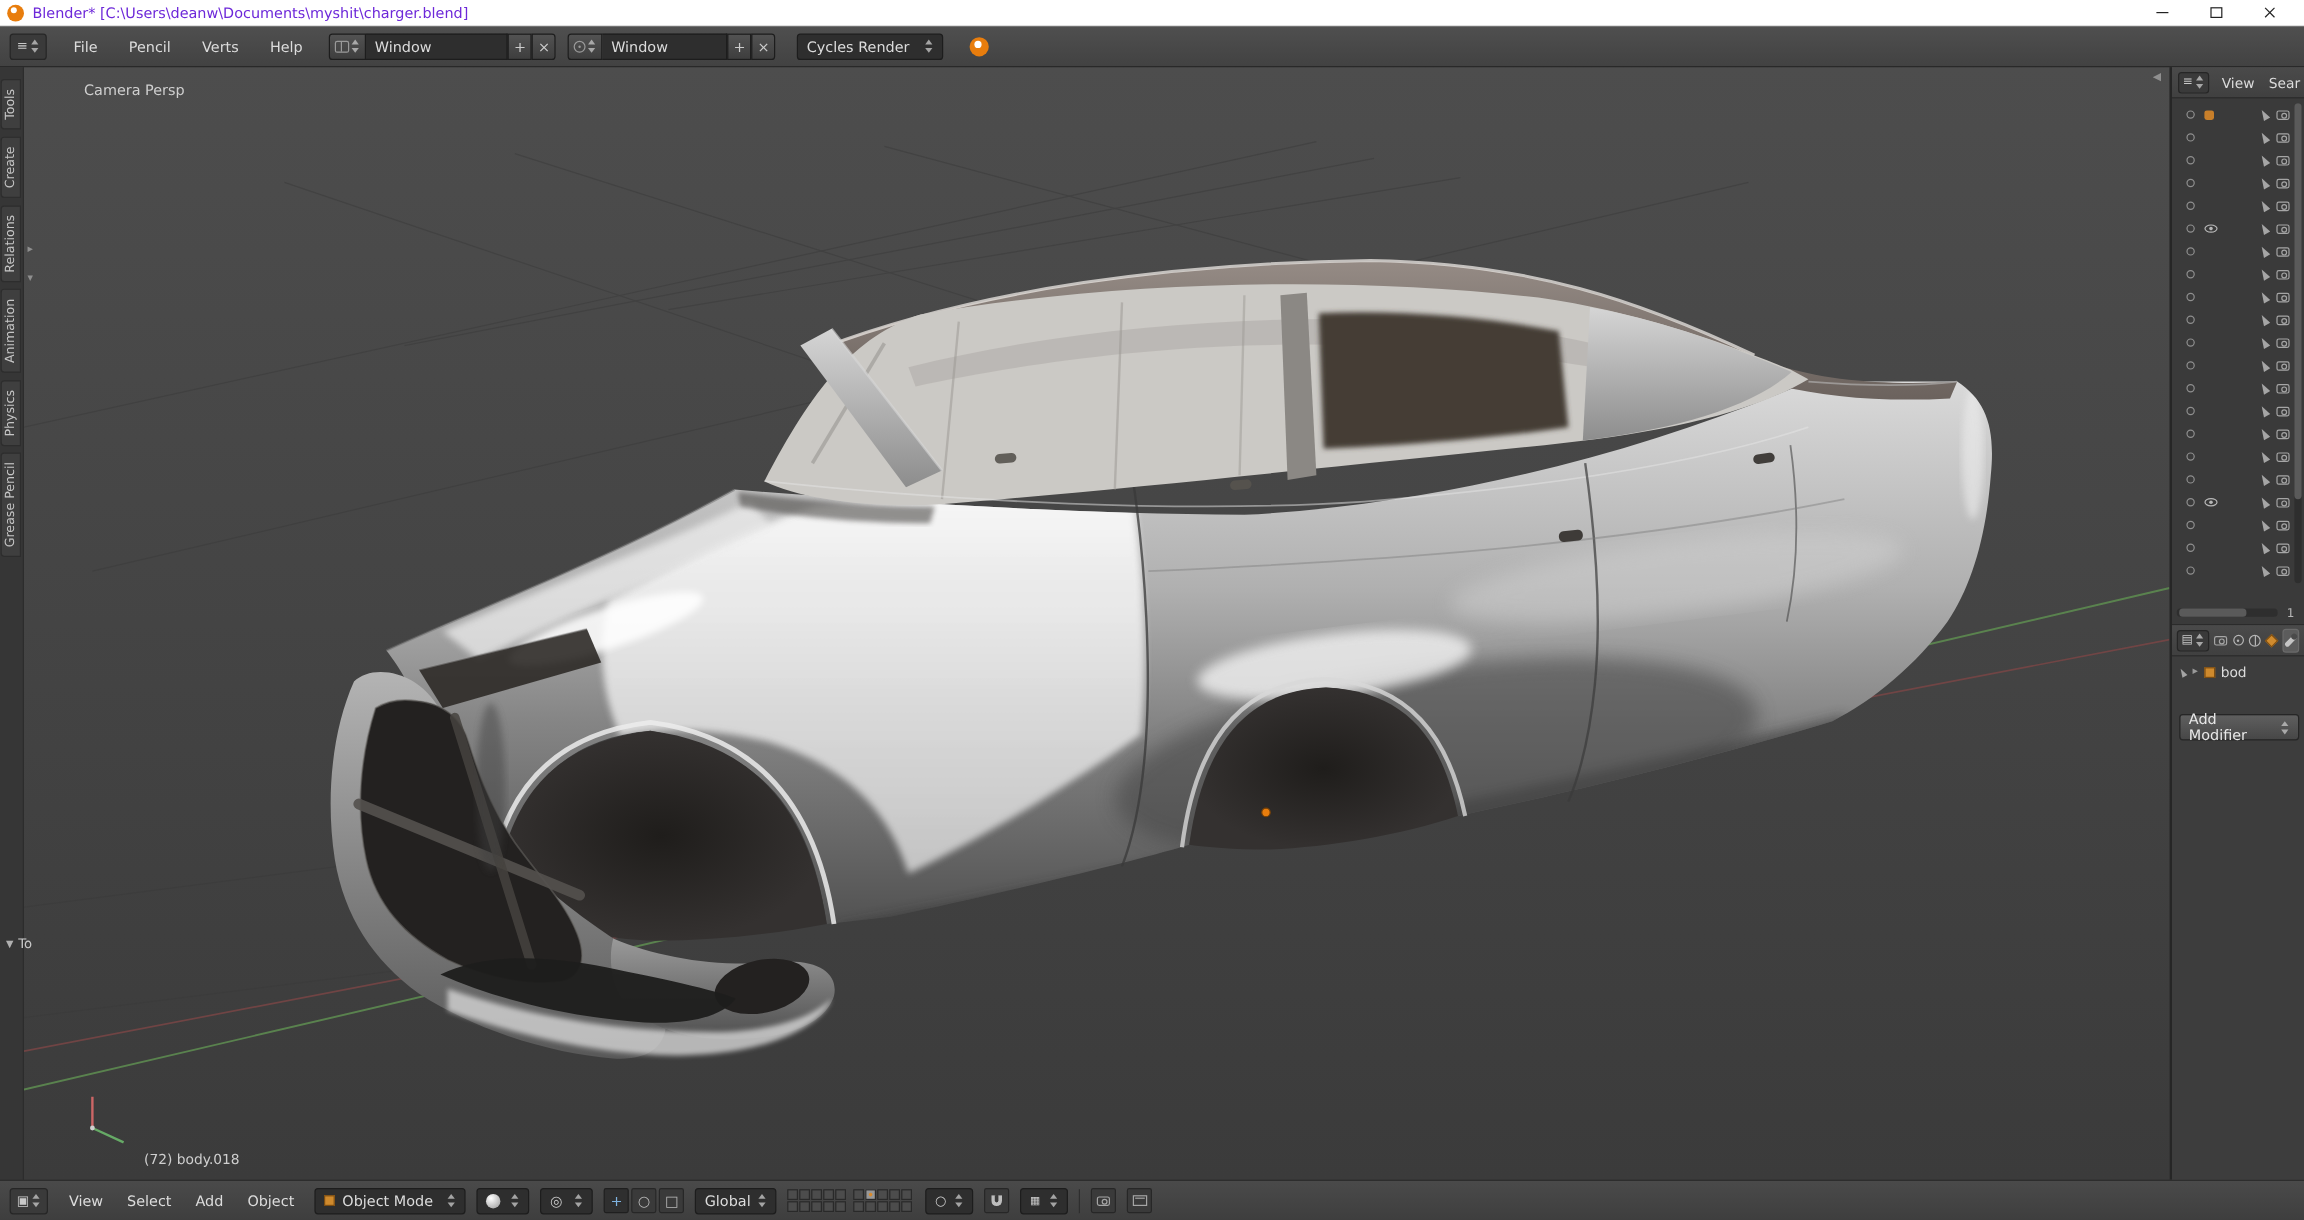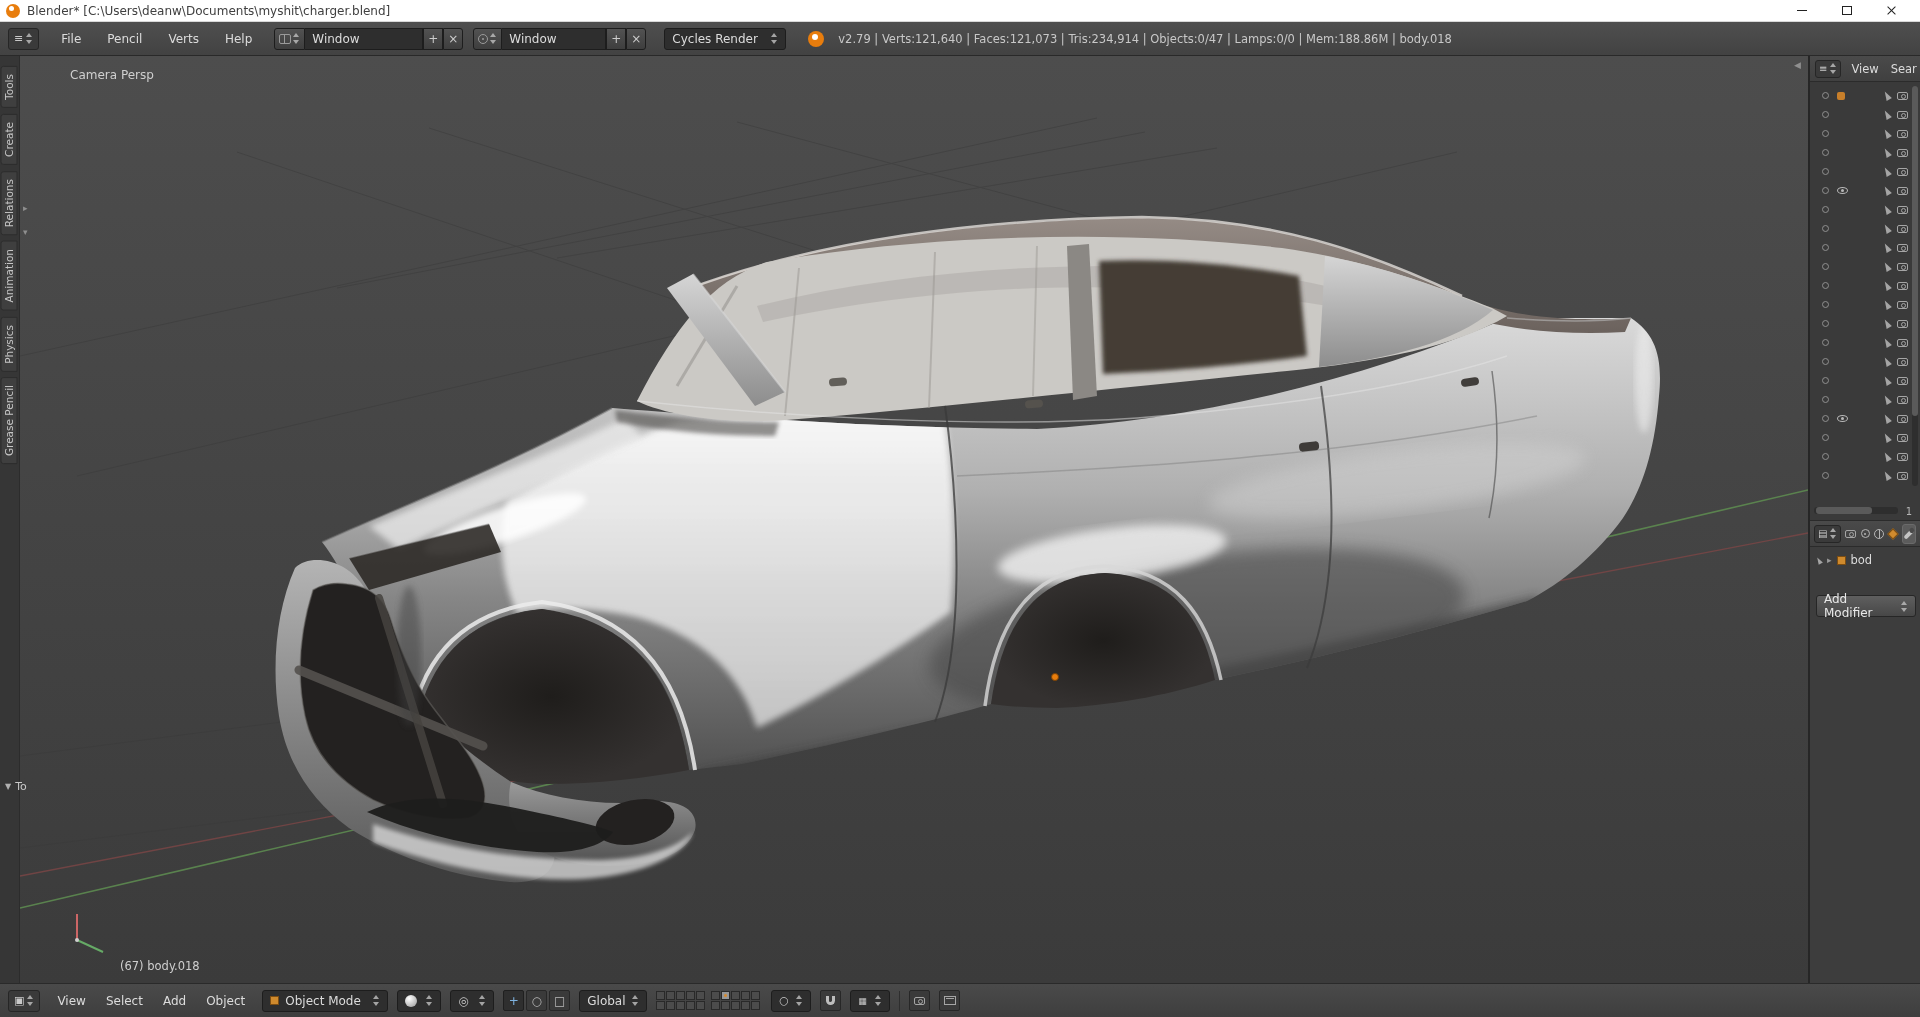--- a/index.html
+++ b/index.html
@@ -3,21 +3,21 @@
 <meta charset="utf-8">
 <style>
   html,body{margin:0;padding:0;background:#3f3f3f;font-family:"DejaVu Sans",sans-serif;}
   *{box-sizing:border-box;}
   #app{position:relative;width:1920px;height:1017px;overflow:hidden;background:#3f3f3f;user-select:none;}
 
   
   #titlebar{position:absolute;left:0;top:0;width:1920px;height:22px;background:#ffffff;display:flex;align-items:center;padding:0 6px;border-bottom:1px solid #d8d8d8;}
   .blogo{width:14px;height:14px;border-radius:50%;background:#e87d0d;position:relative;flex:none;}
   .blogo::after{content:"";position:absolute;left:3px;top:2px;width:5px;height:5px;border-radius:50%;background:#fff;}
-  #titlebar .ttext{font-size:12px;color:#404040;margin-left:7px;white-space:nowrap;}
+  #titlebar .ttext{font-size:12px;color:#6d28d9;margin-left:7px;white-space:nowrap;}
   .wctrls{margin-left:auto;display:flex;align-items:center;height:100%;}
   .wbtn{width:45px;height:100%;display:flex;align-items:center;justify-content:center;}
   .ic-min{width:10px;height:1px;background:#222;}
   .ic-max{width:10px;height:9px;border:1px solid #222;}
   .ic-close{position:relative;width:11px;height:11px;}
   .ic-close::before,.ic-close::after{content:"";position:absolute;left:5px;top:0;width:1px;height:11px;background:#222;}
   .ic-close::before{transform:rotate(45deg);}  .ic-close::after{transform:rotate(-45deg);}
 
   
   .menu-text{font-size:12px;color:#dcdcdc;padding:0 2px;white-space:nowrap;}
@@ -171,42 +171,41 @@
         </div>
       <div class="seg" style="width:20px;">
           <span>×</span>
         </div>
     </div>
     <div class="fld" style="width:122px;margin-left:8px;">
       <span>Cycles Render</span>
         <span class="updn" style="margin-left:auto;"></span>
     </div>
     <span class="blogo16" style="margin-left:12px;"></span>
-    <span class="stats">v2.79 | Verts:121,640 | Faces:121,073 | Tris:234,914 | Objects:0/47 | Lamps:0/0 | Mem:188.86M | body.018</span>
   </div>
 
   <div id="toolstrip">
     <div class="vtab">Tools</div>
     <div class="vtab">Create</div>
     <div class="vtab">Relations</div>
     <div class="vtab">Animation</div>
     <div class="vtab">Physics</div>
     <div class="vtab">Grease Pencil</div>
   </div>
   <span class="edgearrow" style="left:23px;top:203px;">▸</span>
   <span class="edgearrow" style="left:23px;top:227px;">▾</span>
   <span class="edgearrow" style="left:1794px;top:60px;">◀</span>
   <div id="opshint">
     <span class="tri">▼</span>
     <span>To</span>
   </div>
 
   <div id="viewport">
     <span class="vp-label" style="left:50px;top:12px;">Camera Persp</span>
-    <span class="vp-label" style="left:100px;top:903px;font-size:11.5px;">(67) body.018</span>
+    <span class="vp-label" style="left:100px;top:903px;font-size:11.5px;">(72) body.018</span>
 
     <svg width="1788" height="927" viewBox="-17 0 1788 927">
       <defs>
         <linearGradient id="vpbgG" x1="0" y1="0" x2="0" y2="1">
             <stop offset="0" stop-color="#4d4d4d"></stop>
             <stop offset="1" stop-color="#3b3b3b"></stop>
           </linearGradient>
         <linearGradient id="bodyG" x1="0" y1="0" x2="0" y2="1">
             <stop offset="0" stop-color="#d9d9d9"></stop>
             <stop offset=".38" stop-color="#b0b0b0"></stop>

